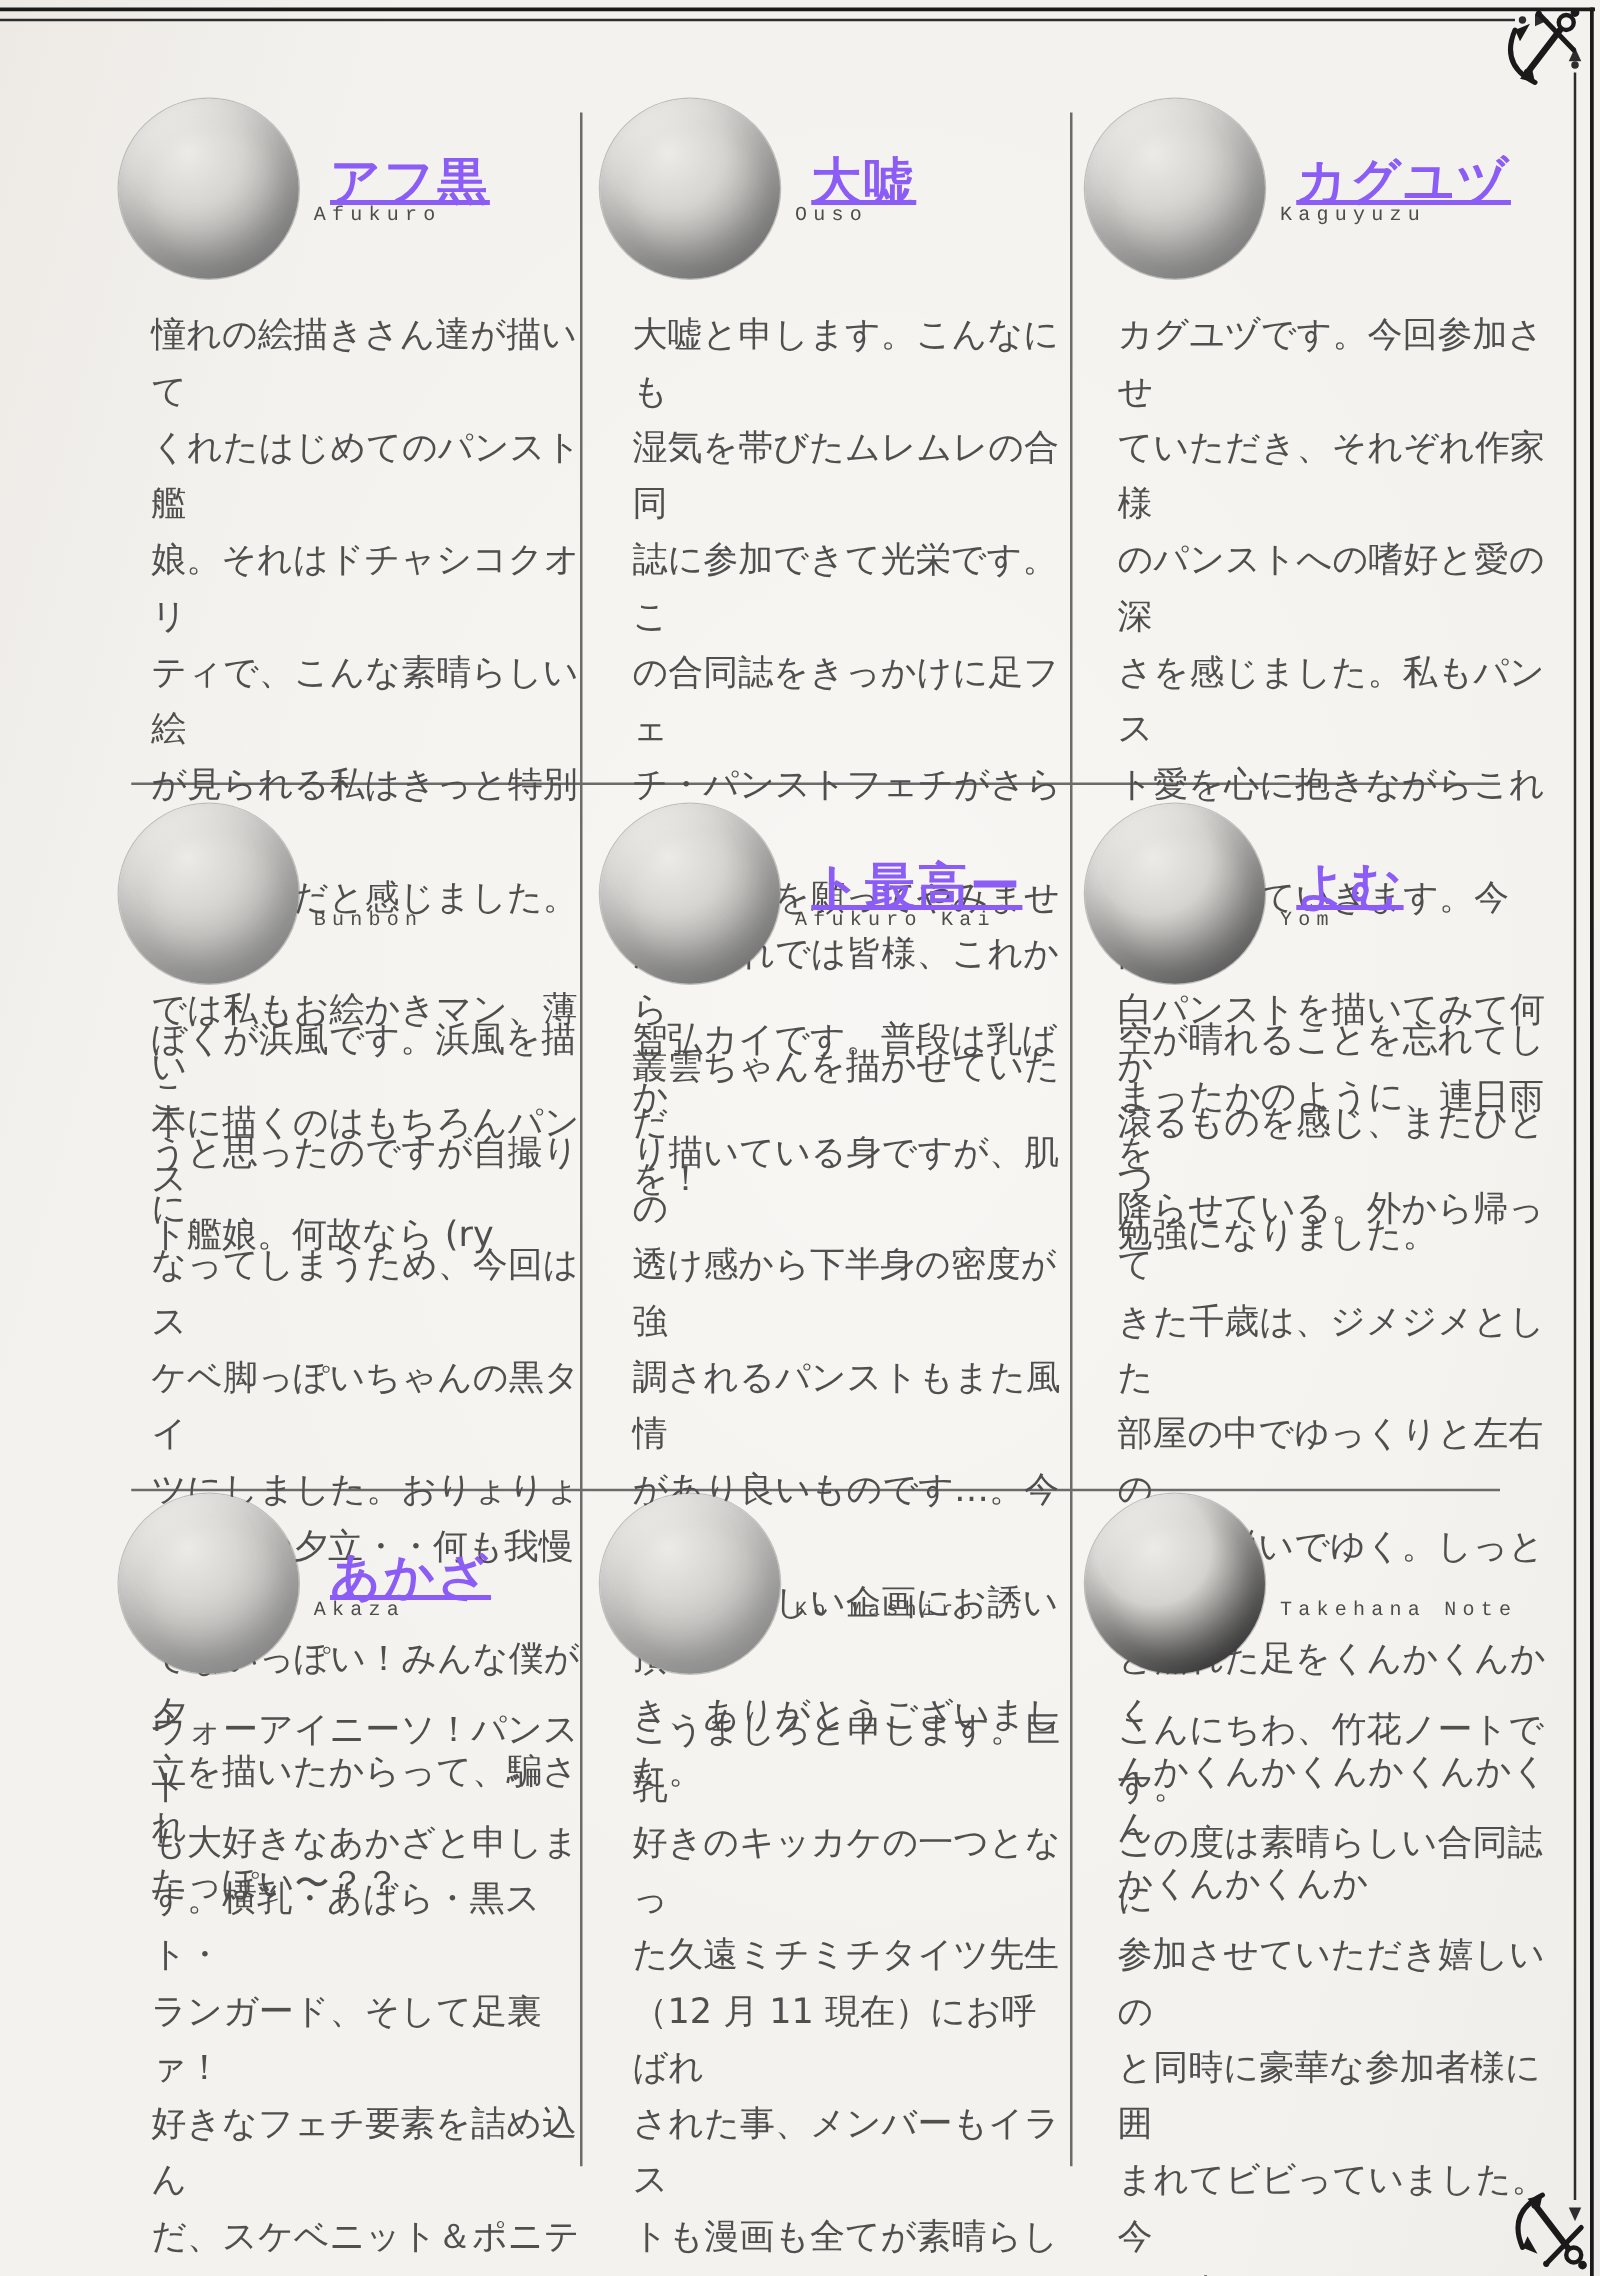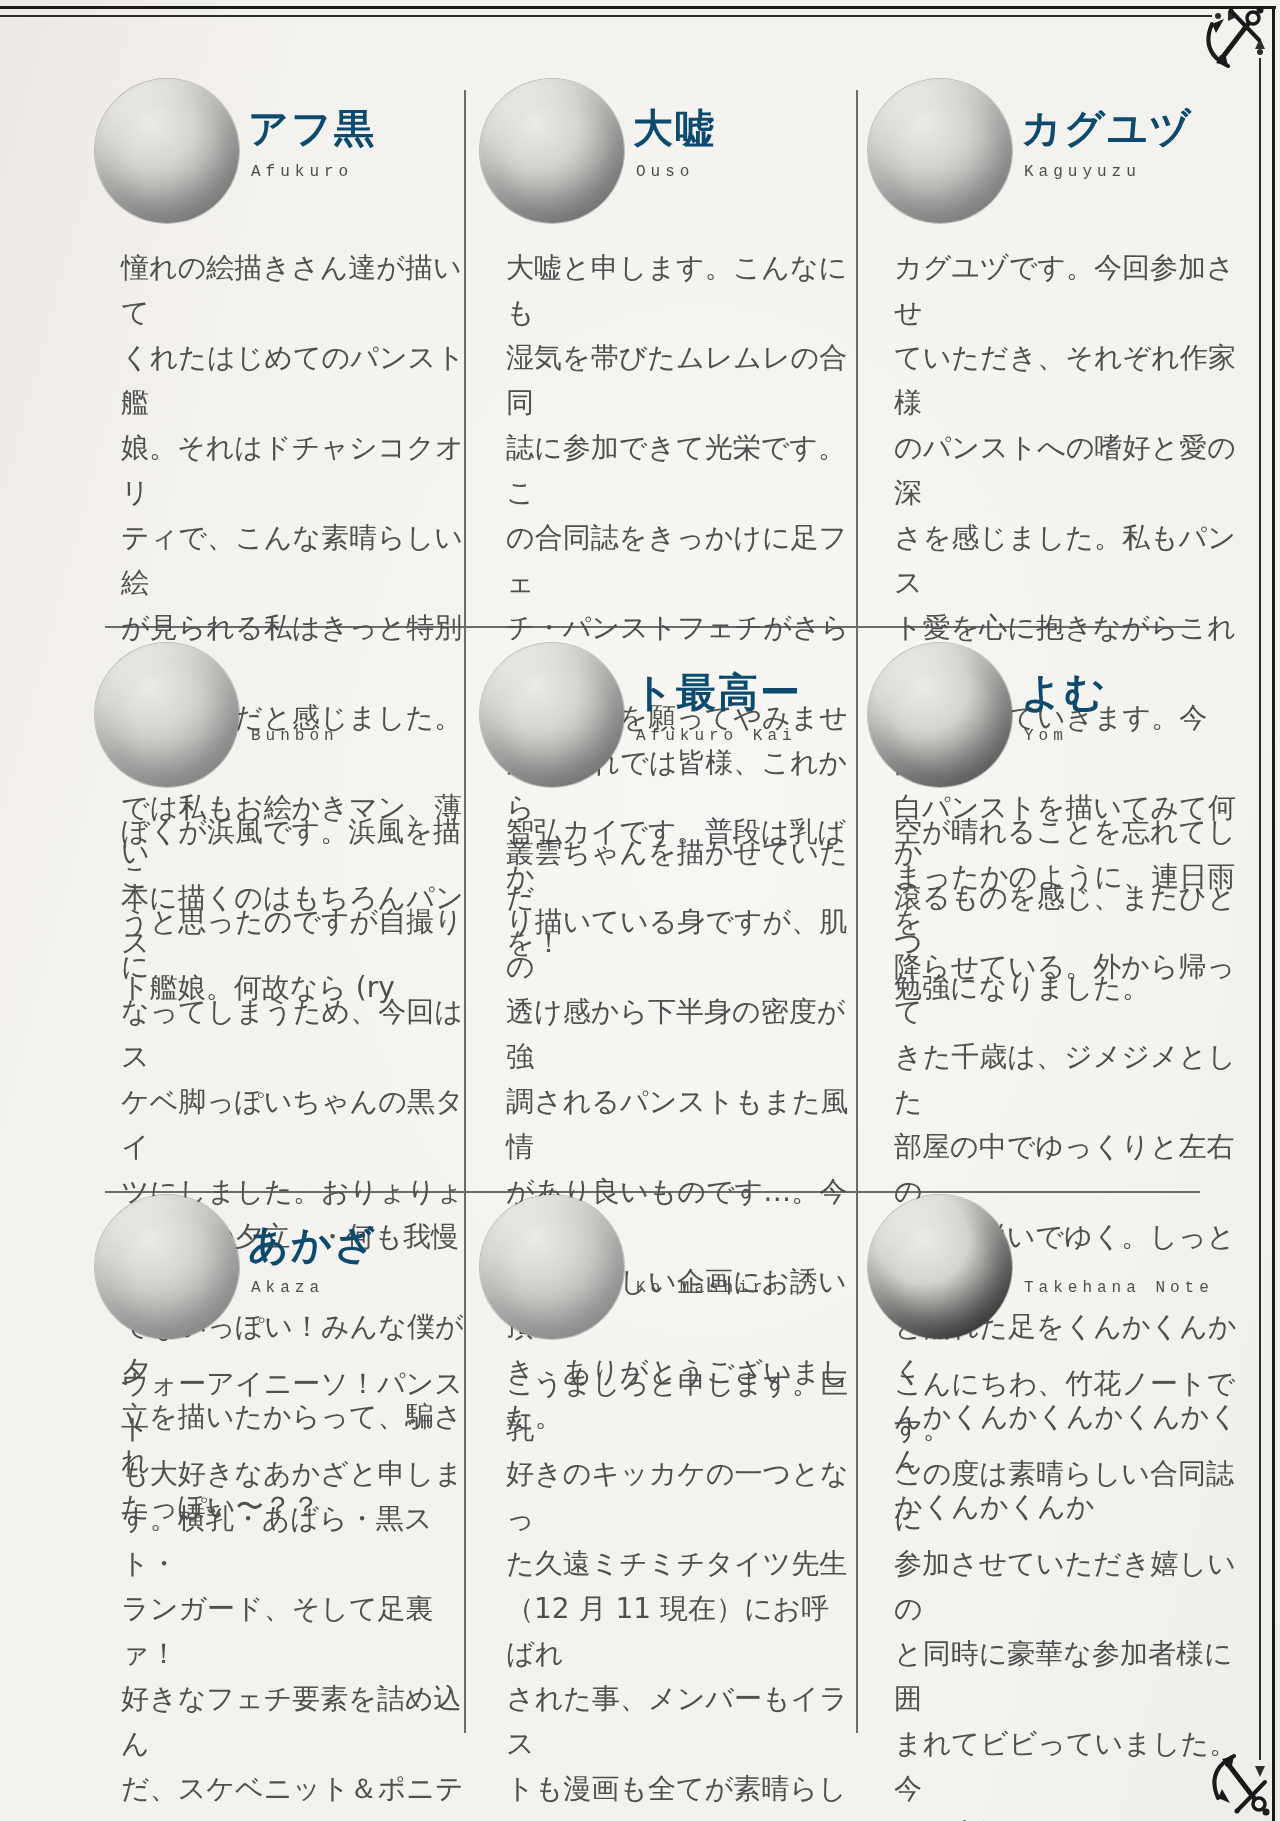--- a/index.html
+++ b/index.html
@@ -35,22 +35,22 @@
   .hdiv.h1{top:626px;} .hdiv.h2{top:1191px;}
   
   .cell{position:absolute;width:420px;height:545px;}
   .c1{left:95px;} .c2{left:480px;} .c3{left:868px;}
   .r1{top:79px;} .r2{top:643px;} .r3{top:1195px;}
   .avatar{
     position:absolute;left:0;top:0;width:144px;height:144px;border-radius:50%;
     box-shadow:inset -10px -22px 34px rgba(20,20,20,.30), inset 8px 10px 18px rgba(255,255,255,.45), 0 0 0 1px rgba(90,90,90,.35);
   }
   .name-ja{
-    position:absolute;left:153px;top:22px;margin:0;
-    font-size:40px;font-weight:bold;color:#0c4a6e;letter-spacing:2px;white-space:nowrap;
+    position:absolute;left:153px;top:22px;margin:16px;
+    font-size:40px;font-weight:bold;color:#8b5cf6;letter-spacing:2px;white-space:nowrap;text-decoration:underline;
   }
   .name-en{
     position:absolute;left:156px;top:84px;
     font-family:Liberation Mono, monospace;font-size:16px;letter-spacing:5px;color:#4d4d4d;white-space:nowrap;
   }
   .comment{
     position:absolute;left:10px;top:150px;width:345px;margin:16px;
     font-size:28px;line-height:45px;color:#4f4f4f;white-space:pre-line;letter-spacing:0px;
   }
 </style>

